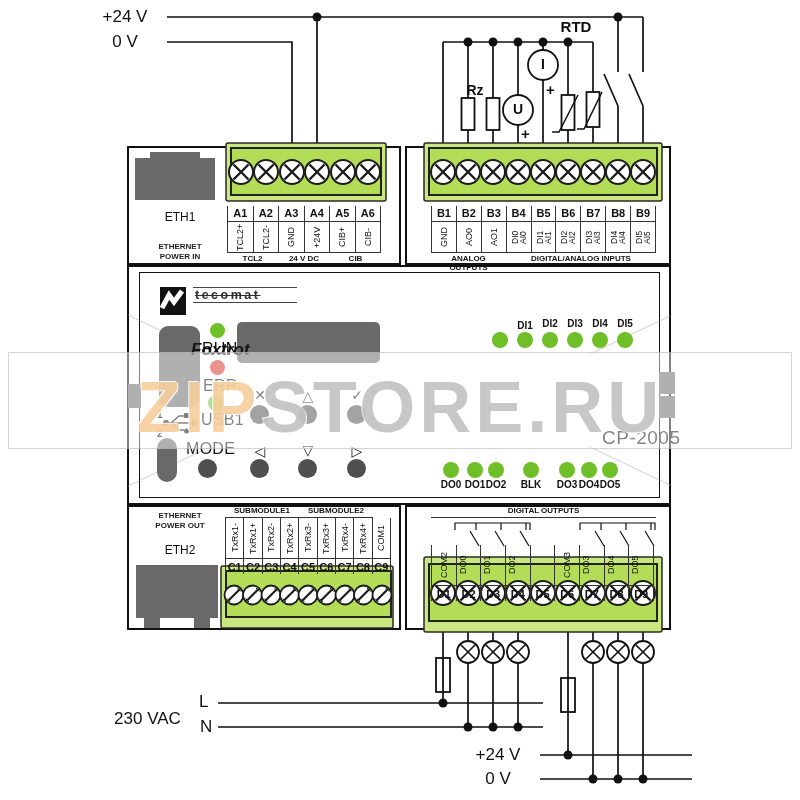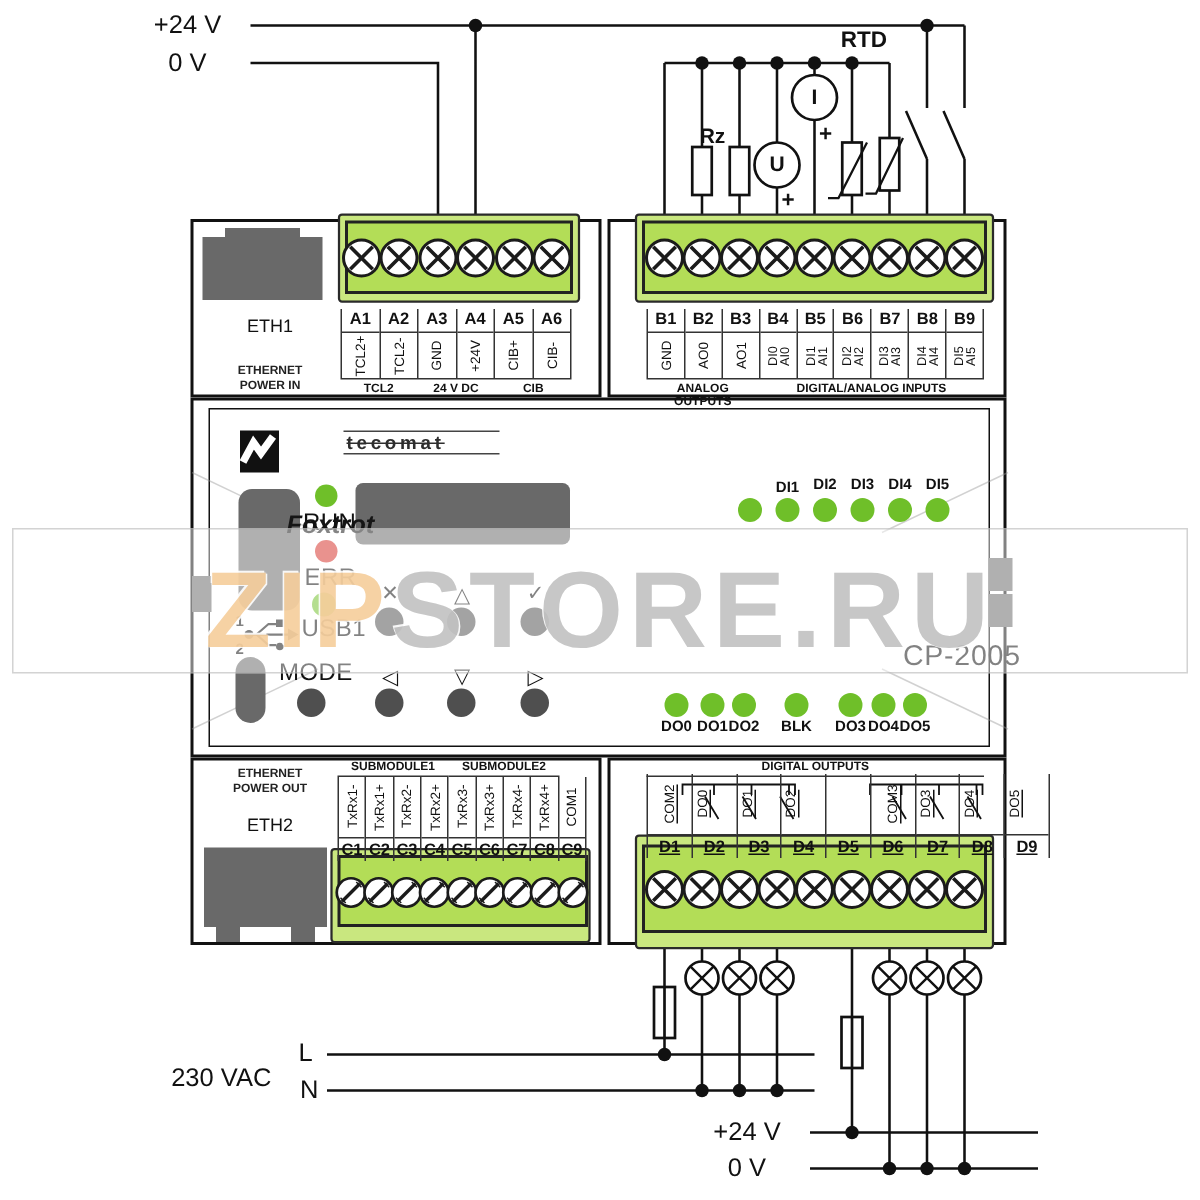--- a/index.html
+++ b/index.html
@@ -30,21 +30,21 @@
   .top .tid{height:16px;border-bottom:1px solid #333;padding-top:1px;}
   .bot .tid{height:16px;border-top:1px solid #333;padding-top:2px;}
   .tname{flex:1;display:flex;align-items:center;justify-content:center;
          writing-mode:vertical-rl;transform:rotate(180deg);font-size:9px;white-space:pre-line;line-height:8px;}
   .grp{position:absolute;display:flex;z-index:5;}
   .grp>div{border-top:1.2px solid #333;text-align:center;font-size:8px;font-weight:bold;padding-top:1px;box-sizing:border-box;}
   .hdr{position:absolute;z-index:5;text-align:center;font-size:8px;font-weight:bold;border-bottom:1.2px solid #333;box-sizing:border-box;}
   
   .logo-sq{position:absolute;left:160px;top:287px;width:26px;height:28px;background:#111;z-index:5;}
   .brand1{position:absolute;left:193px;top:287px;width:100px;z-index:5;font-size:12.5px;font-weight:bold;
-          letter-spacing:2.5px;color:#2e2e2e;text-decoration:line-through;border-top:1px solid #444;border-bottom:1px solid #444;padding:0 2px;margin-left:36px;}
+          letter-spacing:2.5px;color:#2e2e2e;text-decoration:line-through;border-top:1px solid #444;border-bottom:1px solid #444;padding:0 2px;}
   .brand2{position:absolute;left:191px;top:300px;width:104px;z-index:5;font-size:17px;font-weight:bold;font-style:italic;color:#151515;margin-top:40px;}
   
   .wm{position:absolute;left:8px;top:352px;width:784px;height:97px;z-index:50;pointer-events:none;
       background:rgba(255,255,255,.5);border:1px solid rgba(170,170,170,.55);
       display:flex;align-items:flex-end;justify-content:center;box-sizing:border-box;
       font-size:72px;font-weight:bold;letter-spacing:4px;white-space:nowrap;opacity:.95;}
   .wm span{text-shadow:0 0 1px #fff,1px 1px 0 #fff,-1px -1px 0 #fff;}
   .wm .zip{color:#f6d0a0;} .wm .store{color:#c5c5c5;}
 </style>
 </head>
@@ -387,21 +387,21 @@
       <span class="tname">TxRx4+</span>
       <span class="tid">C8</span>
     </div>
   <div class="tcell">
       <span class="tname">COM1</span>
       <span class="tid">C9</span>
     </div>
 </div>
 
 <div class="hdr" style="left:431px;top:506px;width:225px;height:12px;">DIGITAL OUTPUTS</div>
-<div class="ttab bot" style="left:431px;top:516px;width:269px;height:56px;text-decoration:underline;">
+<div class="ttab bot" style="left:431px;top:545px;width:223px;height:56px;">
   <div class="tcell">
       <span class="tname">COM2</span>
       <span class="tid">D1</span>
     </div>
   <div class="tcell">
       <span class="tname" style="align-self:flex-start;margin-left:2px;">DO0</span>
       <span class="tid">D2</span>
     </div>
   <div class="tcell">
       <span class="tname" style="align-self:flex-start;margin-left:2px;">DO1</span>

